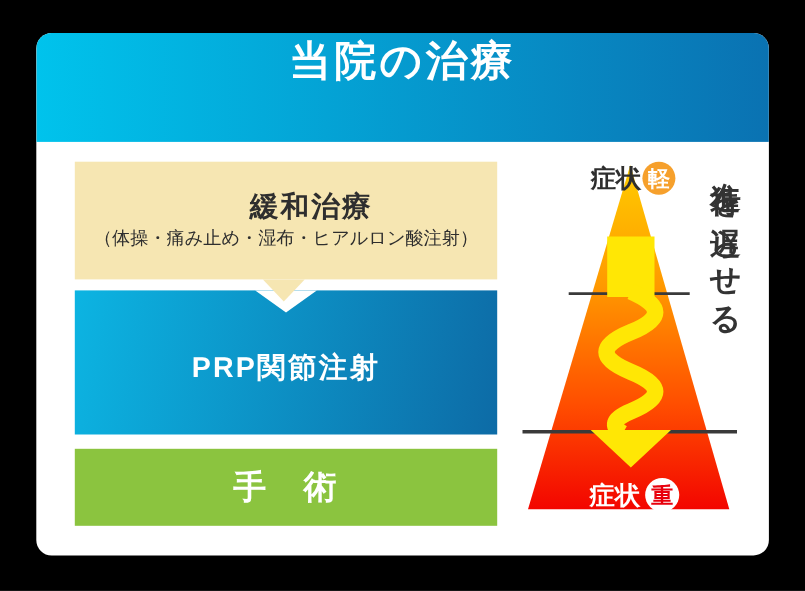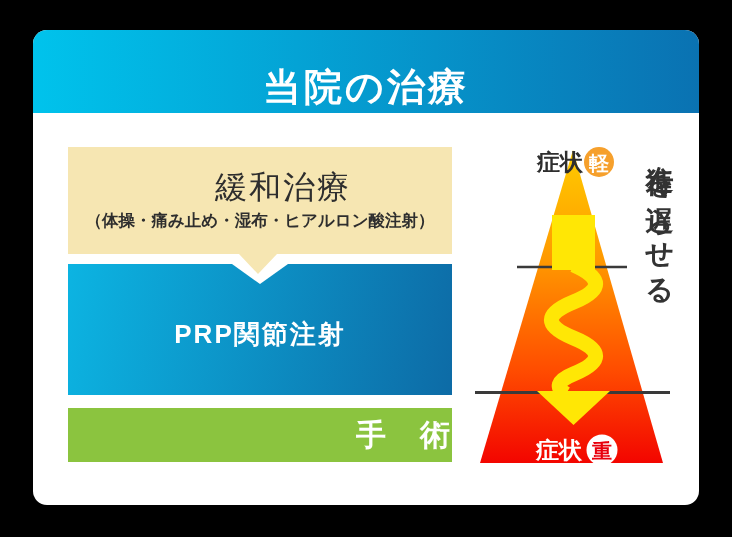--- a/index.html
+++ b/index.html
@@ -5,59 +5,59 @@
   html,body{margin:0;padding:0;background:#000;}
   body{
     width:732px;height:537px;position:relative;overflow:hidden;
     font-family:"Liberation Sans","DejaVu Sans",sans-serif;
   }
   .card{
     position:absolute;left:33px;top:30px;width:666px;height:475px;
     background:#ffffff;border-radius:14px;overflow:hidden;
   }
   .header{
-    position:absolute;left:0;top:0;width:666px;height:83px;
+    position:absolute;left:0;top:0;width:666px;height:99px;
     background:linear-gradient(90deg,#00c3ec 0%,#0a72b2 100%);
-    display:flex;align-items:flex-end;justify-content:center;
+    display:flex;align-items:flex-start;justify-content:center;
   }
   .header .title{
     color:#fff;font-size:38px;font-weight:bold;letter-spacing:3px;
   }
   .box{
     position:absolute;left:35px;width:384px;
     display:flex;flex-direction:column;align-items:center;justify-content:center;
   }
   .box-palliative{
     top:117px;height:107px;background:#f6e6b2;z-index:2;
   }
   .box-palliative .big{
-    color:#2e2e2e;font-size:32px;font-weight:normal;letter-spacing:2px;line-height:1.15;margin-left:46px;
+    color:#2e2e2e;font-size:26px;font-weight:bold;letter-spacing:2px;line-height:1.15;margin-left:46px;
   }
   .box-palliative .small{
-    color:#2e2e2e;font-size:16.5px;font-weight:bold;margin-top:4px;white-space:nowrap;
+    color:#2e2e2e;font-size:16.5px;font-weight:normal;margin-top:4px;white-space:nowrap;
   }
   .box-palliative::after{
     content:"";position:absolute;top:100%;left:171px;width:0;height:0;
     border-left:19px solid transparent;border-right:19px solid transparent;
     border-top:20px solid #f6e6b2;
   }
   .box-prp{
     top:234px;height:131px;z-index:1;
     background:linear-gradient(100deg,#0cb4e2 0%,#0d6ba6 100%);
   }
   .box-prp::before{
     content:"";position:absolute;top:0;left:164px;width:0;height:0;
     border-left:28px solid transparent;border-right:28px solid transparent;
     border-top:20px solid #ffffff;
   }
   .box-prp .big{
     color:#fff;font-size:26px;font-weight:bold;letter-spacing:2px;margin-top:10px;
   }
   .box-surgery{
-    top:378px;height:54px;background:#8bc43f;align-items:flex-end;
+    top:378px;height:70px;background:#8bc43f;
   }
   .box-surgery .big{
     color:#fff;font-size:30px;font-weight:bold;letter-spacing:2px;
   }
   .pyramid-svg{
     position:absolute;left:427px;top:100px;width:240px;height:360px;
   }
   .side-note{
     position:absolute;left:612px;top:114px;height:230px;
     writing-mode:vertical-rl;text-orientation:upright;

